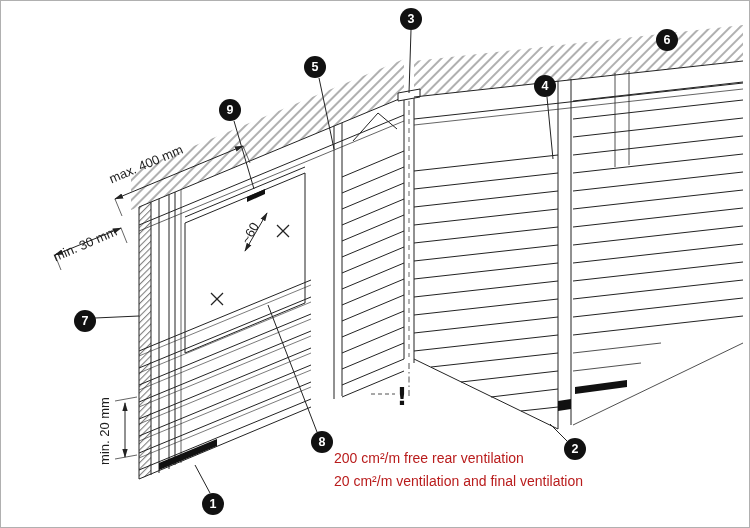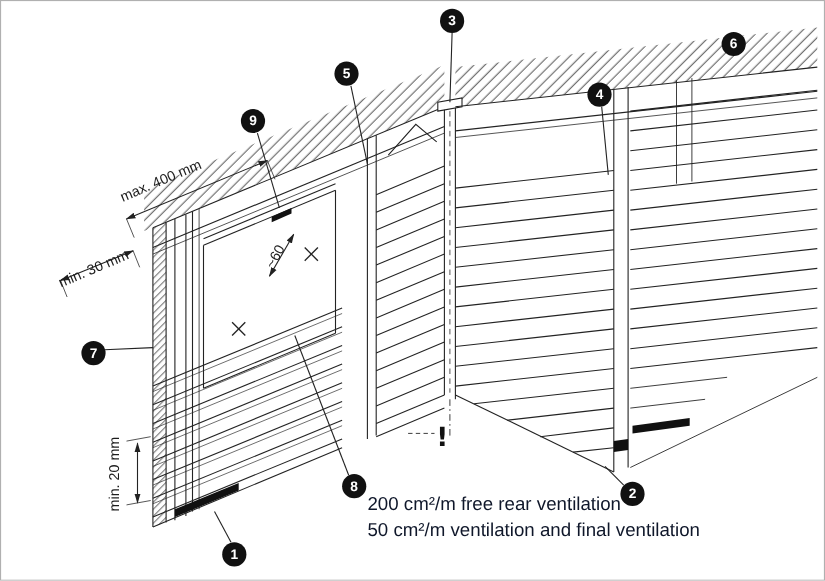--- a/index.html
+++ b/index.html
@@ -17,21 +17,21 @@
   .dim-label {
     position:absolute; font-size:13px; color:#1c1c1c; white-space:nowrap;
   }
   .rot23  { transform:translate(-50%,-50%) rotate(-23deg); }
   .rot60  { transform:translate(-50%,-50%) rotate(-60deg); }
   .rot90  { transform:translate(-50%,-50%) rotate(-90deg); }
   .warning {
     position:absolute; font-size:24px; font-weight:bold; color:#111;
     transform:translate(-50%,-50%); font-family:"DejaVu Sans", sans-serif;
   }
-  .notes { position:absolute; left:333px; top:446px; font-size:17px; color:#0f172a; line-height:23px; }
+  .notes { position:absolute; left:333px; top:446px; font-size:14px; color:#b91c1c; line-height:23px; }
 </style>
 </head>
 <body>
 
 <div class="frame">
 
   <svg class="drawing" width="748" height="526" viewBox="0 0 748 526">
     <defs>
       <pattern id="hA" width="7" height="7" patternUnits="userSpaceOnUse" patternTransform="rotate(45)">
         <line x1="2" y1="-1" x2="2" y2="8" stroke="#3a3a3a" stroke-width="0.8"></line>
@@ -236,16 +236,16 @@
 
   <div class="dim-label rot23" style="left:145px; top:163px;">max. 400 mm</div>
   <div class="dim-label rot23" style="left:84px; top:243px;">min. 30 mm</div>
   <div class="dim-label rot90" style="left:103px; top:430px;">min. 20 mm</div>
   <div class="dim-label rot60" style="left:249px; top:232px;">~60</div>
 
   <div class="warning" style="left:401px; top:396px;">!</div>
 
   <div class="notes">
     <div>200 cm²/m free rear ventilation</div>
-    <div>50 cm²/m ventilation and final ventilation</div>
+    <div>20 cm²/m ventilation and final ventilation</div>
   </div>
 
 </div>
 
 </body></html>

